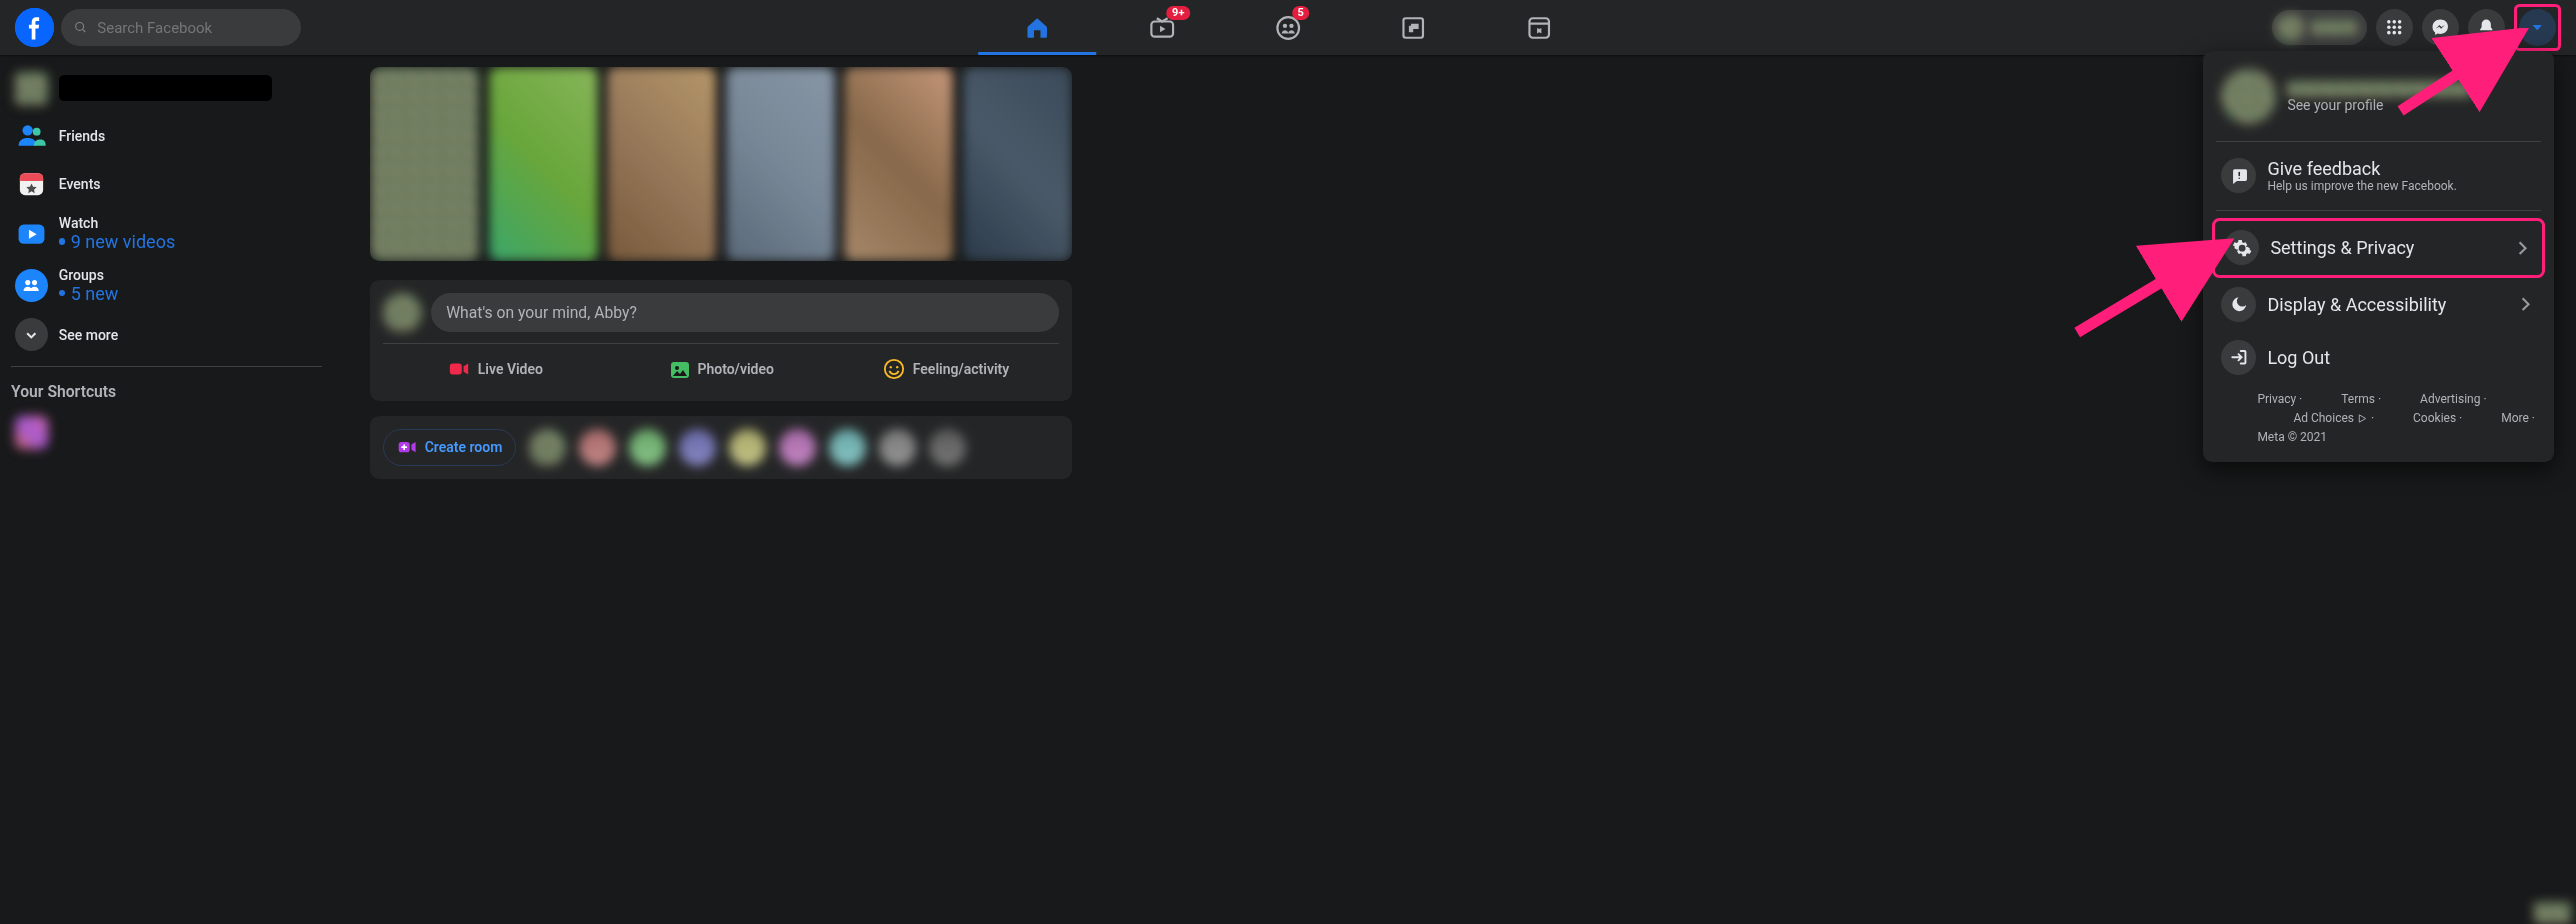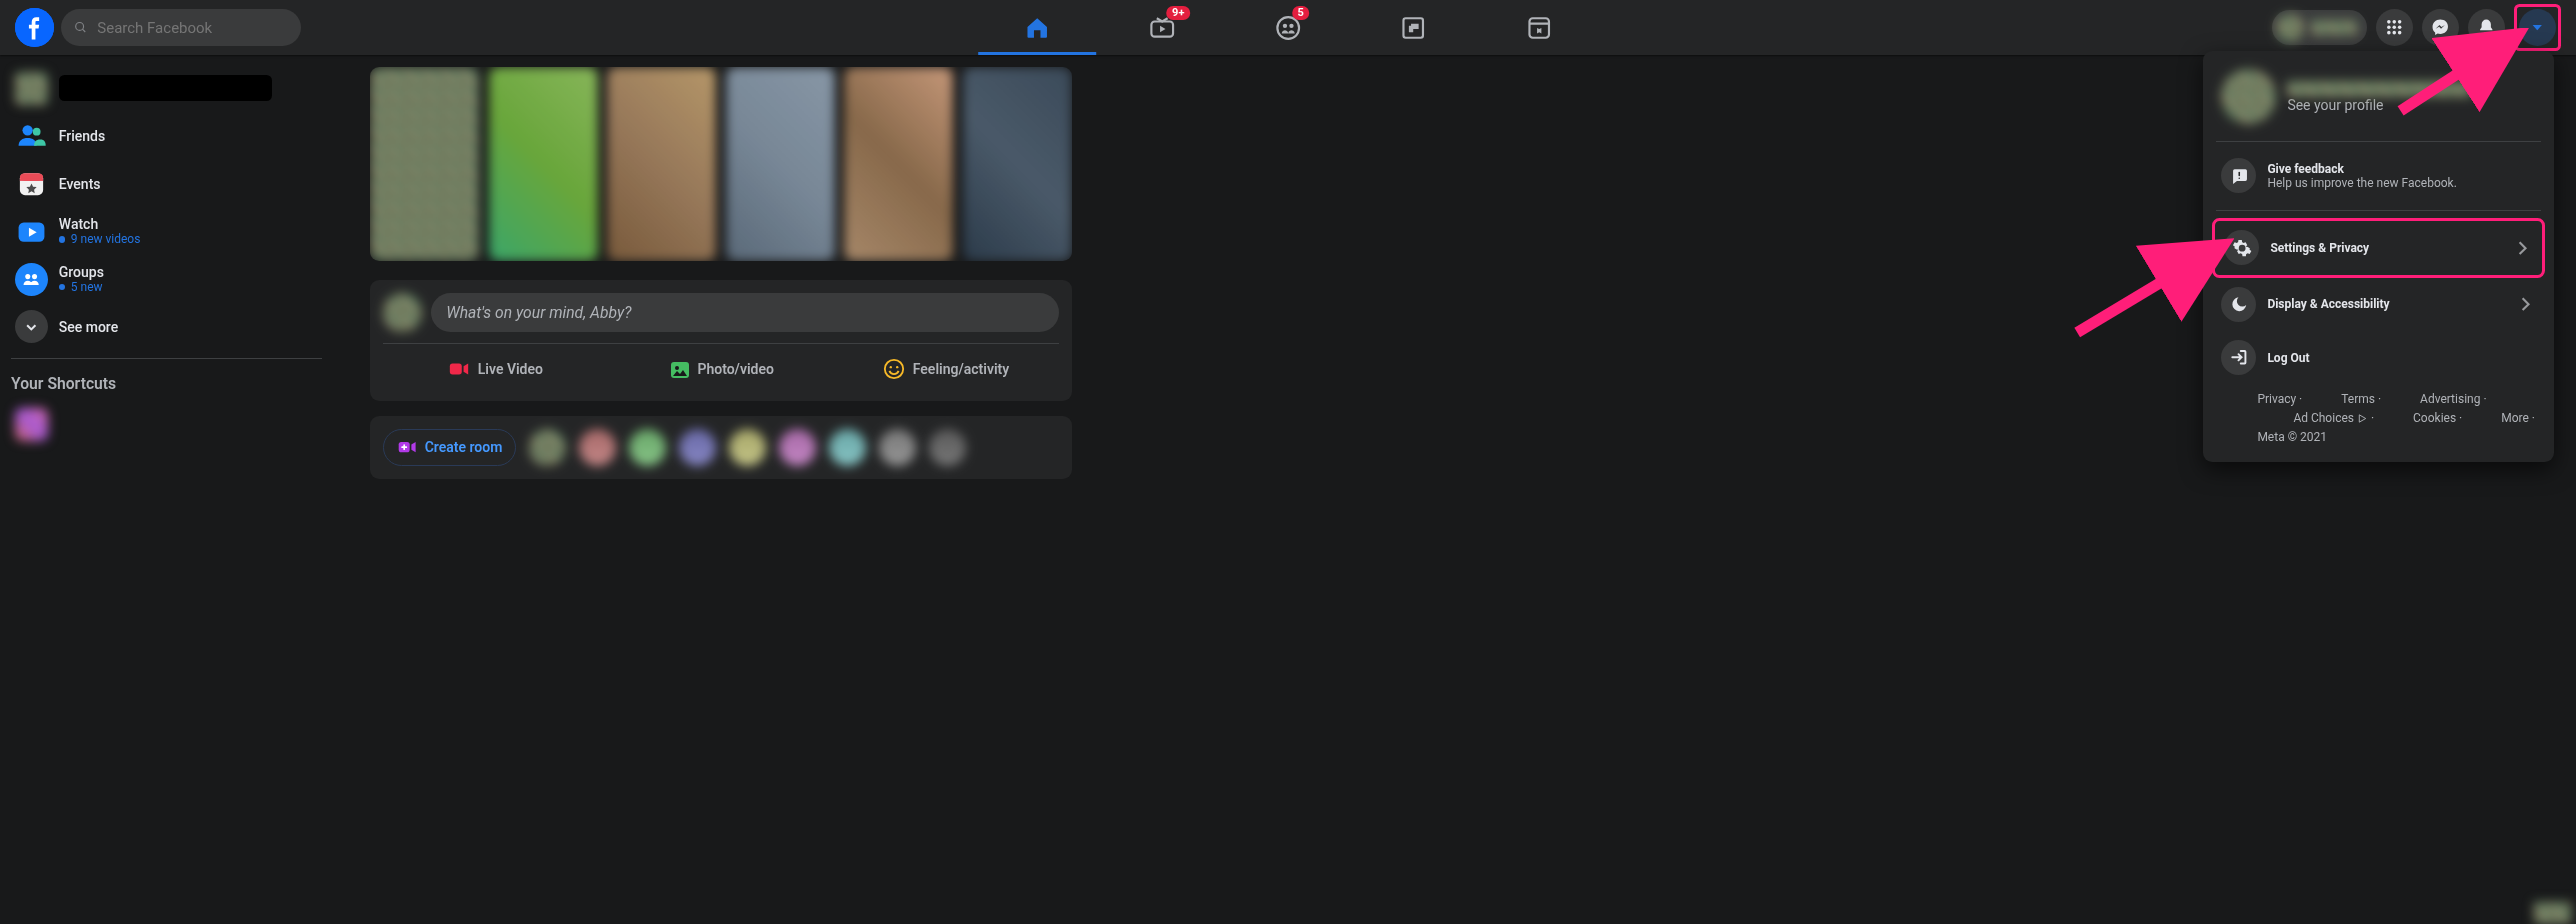--- a/index.html
+++ b/index.html
@@ -37,48 +37,48 @@
   .circbtn{width:37px;height:37px;border-radius:50%;background:var(--card2);display:flex;align-items:center;justify-content:center;position:relative;}
   .circbtn.active{background:#263951;}
   .caret-hl{border:3.7px solid var(--hotpink);border-radius:5.5px;padding:1.8px;}
 
   
   .left{position:fixed;top:55px;left:0;width:333px;bottom:0;padding:9.2px 7.4px;overflow:hidden;}
   .sbitem{display:flex;align-items:center;gap:11px;padding:7.4px;border-radius:7.4px;cursor:pointer;}
   .sbicon{width:33px;height:33px;border-radius:7.4px;display:flex;align-items:center;justify-content:center;flex:none;}
   .sbicon.round{border-radius:50%;}
   .sbtxt .t{font-size:14px;font-weight:500;}
-  .sbtxt .s{font-size:12px;color:var(--accent);display:flex;align-items:center;gap:5.5px;}
+  .sbtxt .s{font-size:18px;color:var(--accent);display:flex;align-items:center;gap:5.5px;}
   .sbtxt .s::before{content:"";width:6.5px;height:6.5px;border-radius:50%;background:var(--accent);}
   .divider{height:0.9px;background:var(--divider);margin:7.4px 3.7px;}
   .sh{font-weight:600;font-size:15.7px;color:var(--text2);padding:7.4px 3.7px;}
   .pname{background:#000;height:26px;border-radius:5.5px;width:213px;}
 
   
   .main{margin-left:370px;margin-top:67px;width:702px;}
   .stories{display:flex;gap:9.2px;height:194px;overflow:hidden;border-radius:9.2px;}
   .story{flex:1;border-radius:9.2px;}
   .composer{margin-top:18.5px;background:var(--card);border-radius:9.2px;padding:13px;}
-  .crow{display:flex;gap:9.2px;align-items:flex-start;font-style:italic;}
+  .crow{display:flex;gap:9.2px;align-items:flex-start;}
   .cinput{flex:1;background:var(--card2);border-radius:22px;height:39px;display:flex;align-items:center;padding:0 15px;color:var(--text2);font-size:15.7px;}
   .cacts{display:flex;border-top:0.9px solid var(--divider);margin-top:11px;padding-top:7.4px;}
   .cact{flex:1;display:flex;align-items:center;justify-content:center;gap:7.4px;font-weight:600;color:var(--text2);font-size:14px;padding:7.4px;border-radius:7.4px;}
   .rooms{margin-top:15px;background:var(--card);border-radius:9.2px;padding:13px;display:flex;align-items:center;gap:13px;}
   .roombtn{border:1.8px solid #2a3a57;color:#4599ff;border-radius:22px;height:37px;padding:14px 13px;display:flex;align-items:center;gap:7.4px;font-weight:600;font-size:14px;}
   .rav{width:37px;height:37px;border-radius:50%;}
 
   
   .dd{position:fixed;top:51px;right:22px;width:351px;background:var(--card);border-radius:9.2px;box-shadow:0 7.4px 22px rgba(0,0,0,0.6);padding:9.2px;z-index:30;}
   .dd .prof{display:flex;gap:11px;align-items:center;padding:9.2px;border-radius:7.4px;}
   .dd .prof .av{width:55px;height:55px;border-radius:50%;}
   .dd .prof .pn{height:16.6px;width:185px;}
   .dd .pro-sub{font-size:14px;color:var(--text2);}
   .dditem{display:flex;align-items:center;gap:11px;padding:9.2px;border-radius:7.4px;cursor:pointer;position:relative;}
   .ddicon{width:35px;height:35px;border-radius:50%;background:var(--card2);display:flex;align-items:center;justify-content:center;flex:none;}
-  .ddtxt .t{font-size:12px;font-weight:700;}
+  .ddtxt .t{font-size:18px;font-weight:400;}
   .ddtxt .s{font-size:12px;color:var(--text2);}
   .chev{margin-left:auto;opacity:0.6;}
   .dd .hl{border:3.7px solid var(--hotpink);border-radius:7.4px;}
   .foot{font-size:12px;color:var(--text2);padding:5.5px 9.2px;line-height:1.6;}
   .foot span{white-space:nowrap;margin-left:36px;}
   .adtri{display:inline-block;vertical-align:middle;}
 
   
   .arrow{position:fixed;z-index:40;pointer-events:none;}
 

